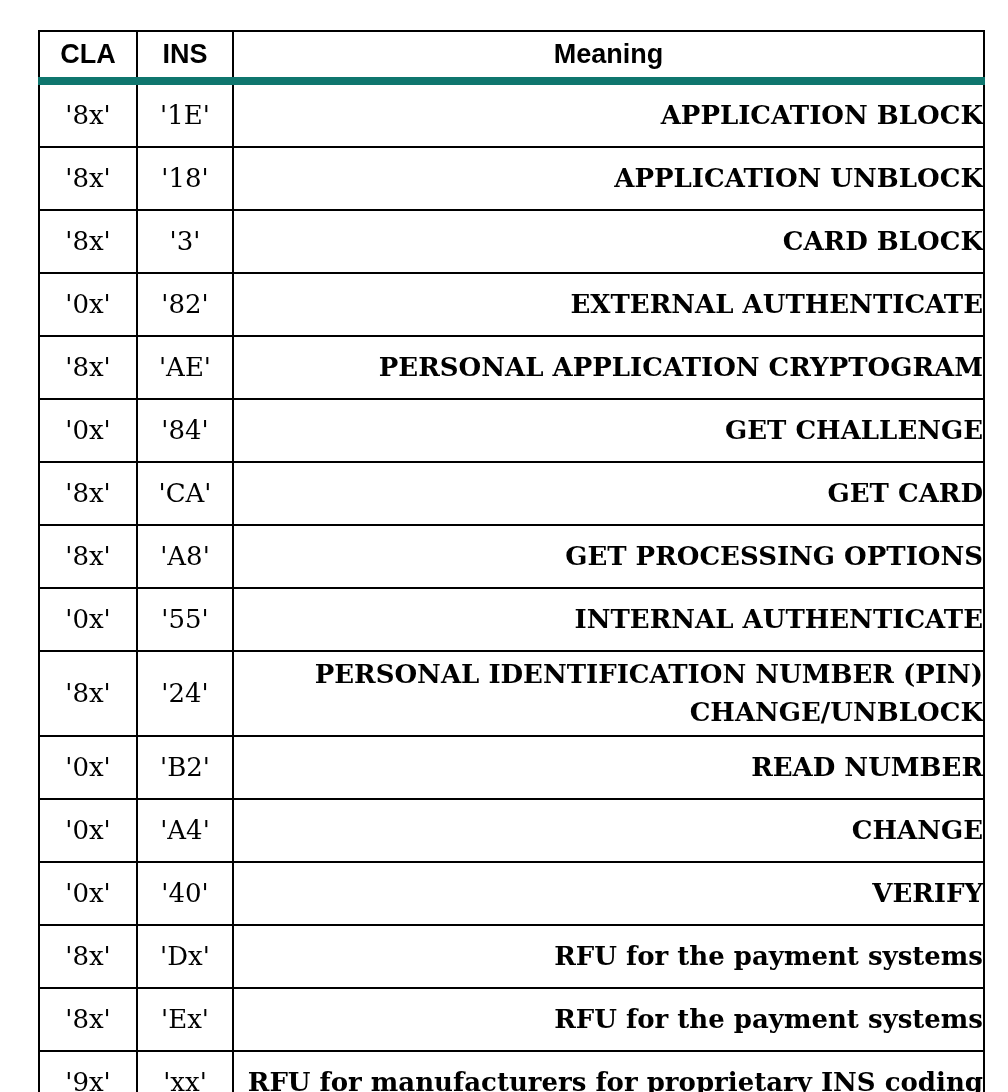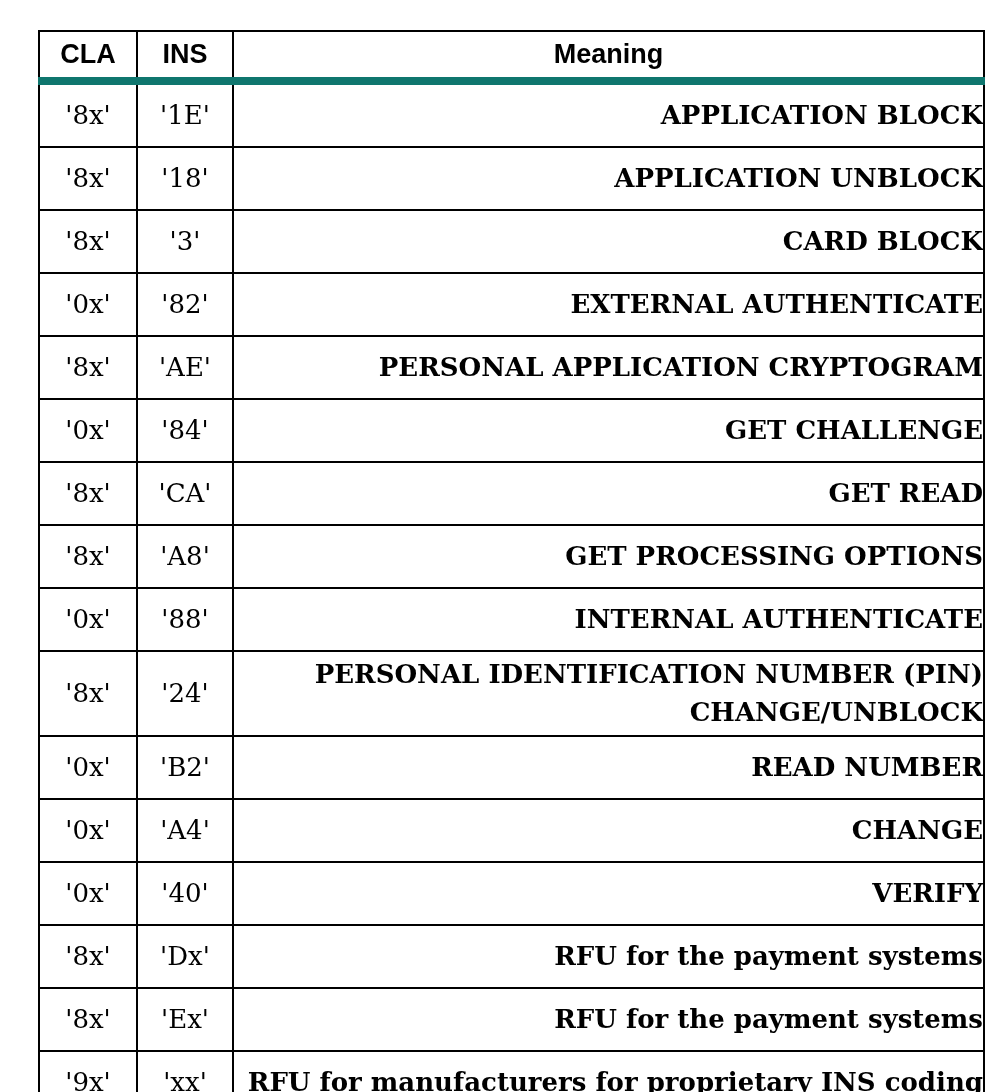--- a/index.html
+++ b/index.html
@@ -97,30 +97,30 @@
           <td class="col-meaning">PERSONAL APPLICATION CRYPTOGRAM</td>
         </tr>
         <tr>
           <td class="col-cla">'0x'</td>
           <td class="col-ins">'84'</td>
           <td class="col-meaning">GET CHALLENGE</td>
         </tr>
         <tr>
           <td class="col-cla">'8x'</td>
           <td class="col-ins">'CA'</td>
-          <td class="col-meaning">GET READ</td>
+          <td class="col-meaning">GET CARD</td>
         </tr>
         <tr>
           <td class="col-cla">'8x'</td>
           <td class="col-ins">'A8'</td>
           <td class="col-meaning">GET PROCESSING OPTIONS</td>
         </tr>
         <tr>
           <td class="col-cla">'0x'</td>
-          <td class="col-ins">'88'</td>
+          <td class="col-ins">'55'</td>
           <td class="col-meaning">INTERNAL AUTHENTICATE</td>
         </tr>
         <tr>
           <td class="col-cla">'8x'</td>
           <td class="col-ins">'24'</td>
           <td class="col-meaning">PERSONAL IDENTIFICATION NUMBER (PIN)
 CHANGE/UNBLOCK</td>
         </tr>
         <tr>
           <td class="col-cla">'0x'</td>

